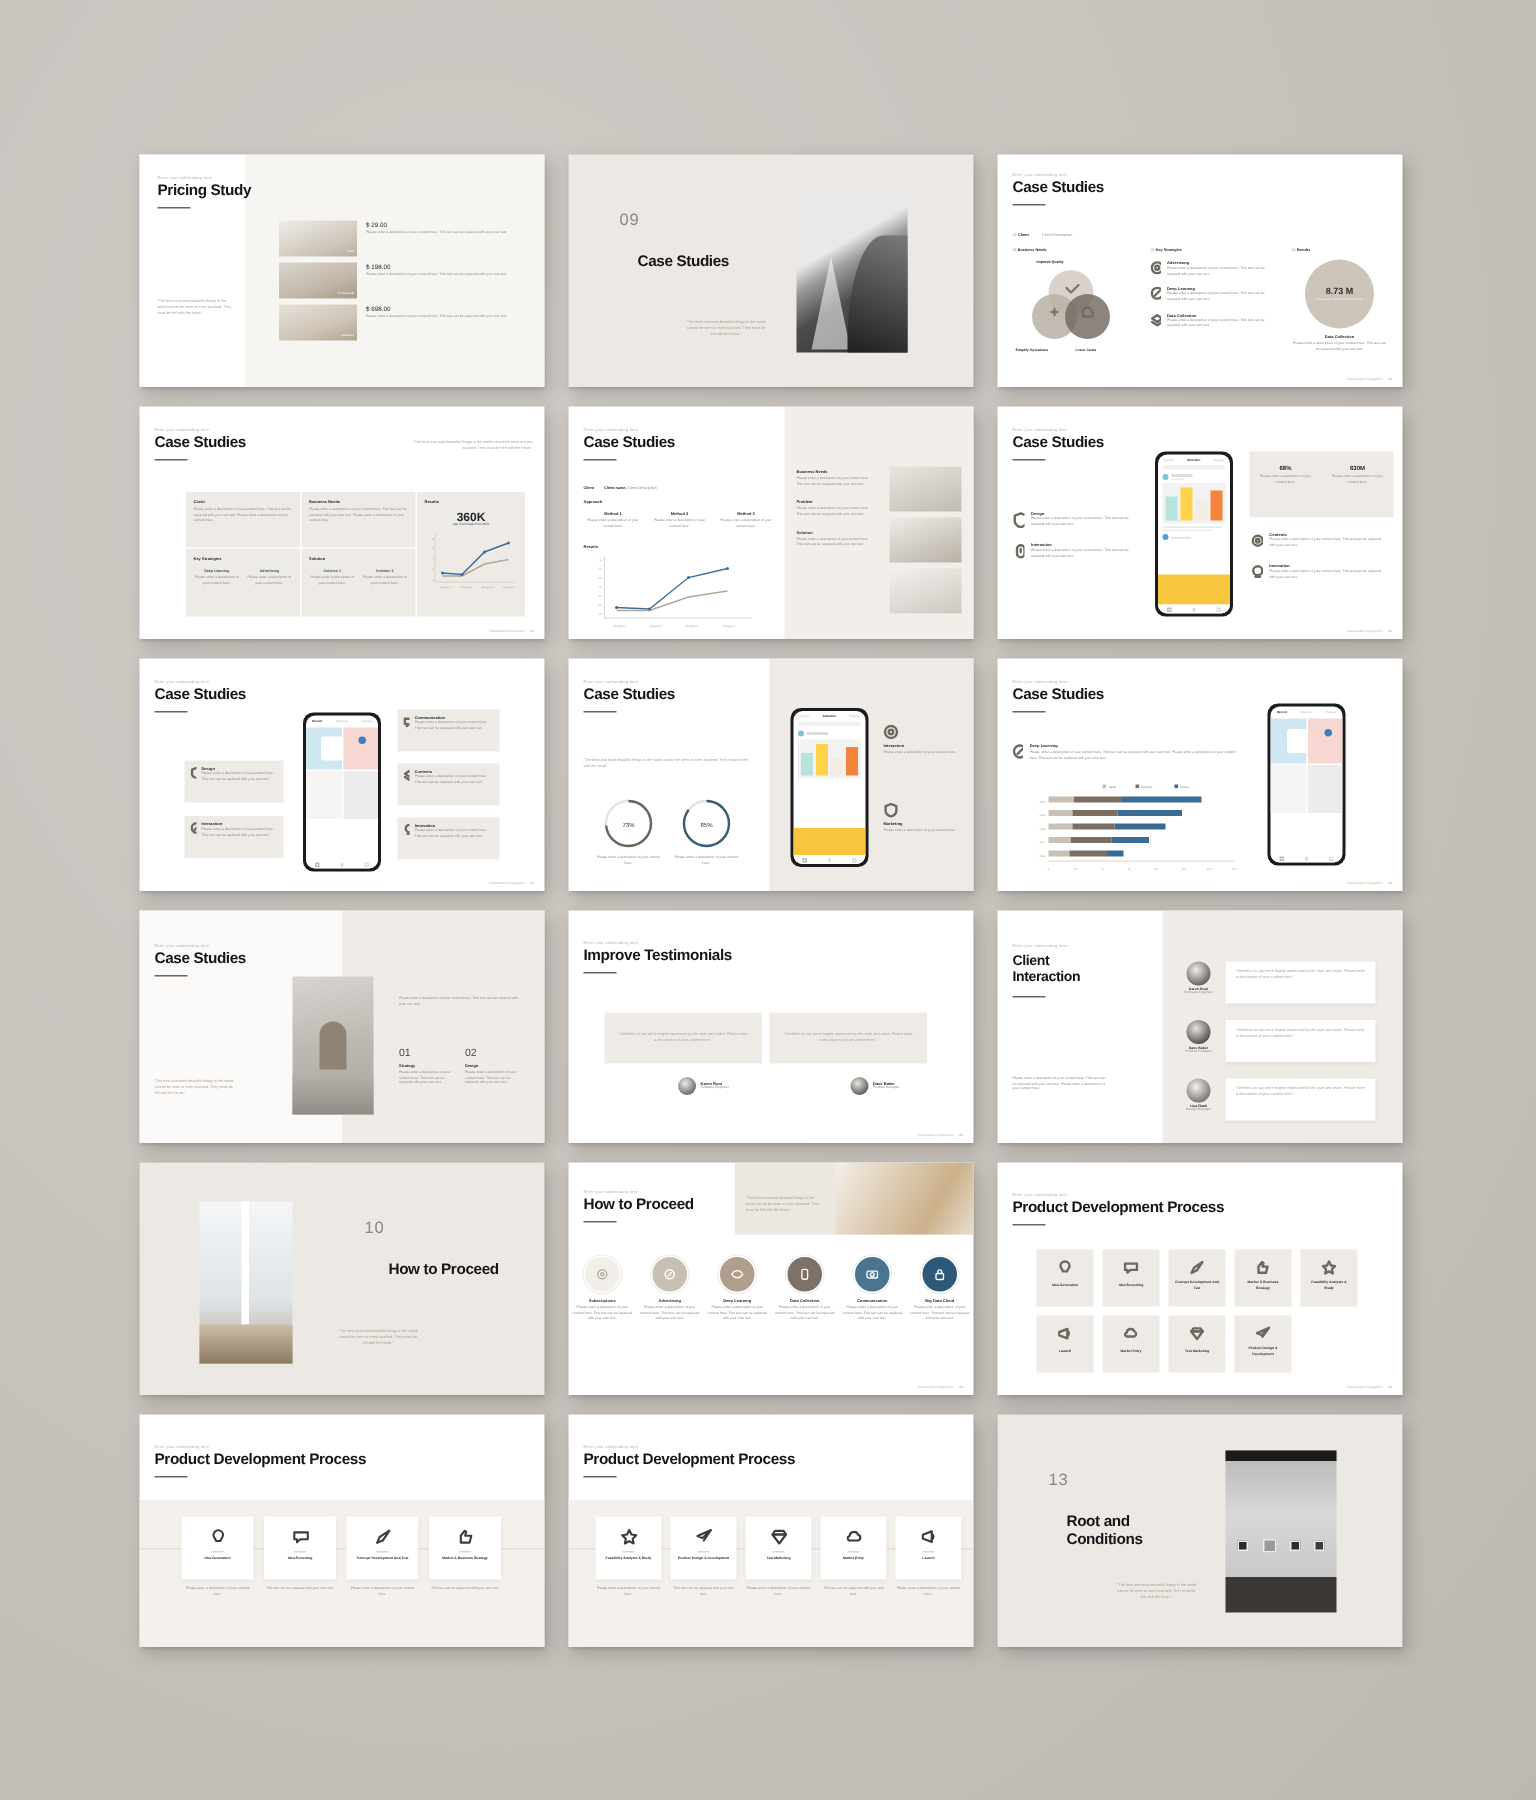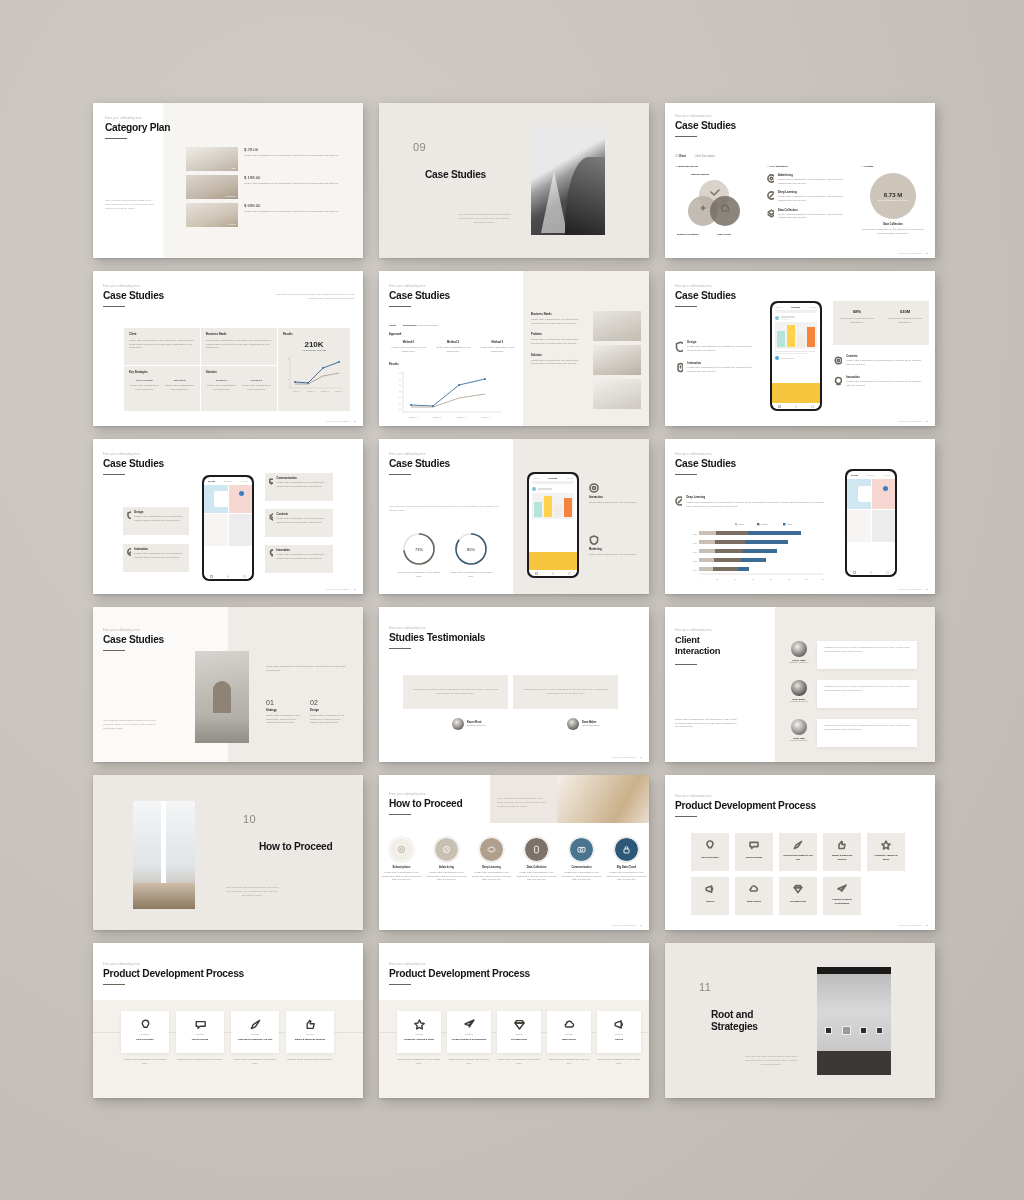--- a/index.html
+++ b/index.html
@@ -53,21 +53,21 @@
 </style>
 </head>
 <body>
 
 <div class="grid">
 
   <div class="slide">
     <div style="position:absolute;left:0;top:0;width:100%;height:100%;background:linear-gradient(90deg,#fff 0 26%,#f7f5f2 26% 100%);"></div>
     <div style="position:absolute;left:12px;top:14px;">
       <div class="eyebrow">Enter your subheading here</div>
-      <div class="h1" style="margin-top:2px;">Category Plan</div>
+      <div class="h1" style="margin-top:2px;">Pricing Study</div>
       <div class="rule"></div>
     </div>
     <div style="position:absolute;left:12px;top:96px;width:52px;" class="quote">"The best and most beautiful things in the world cannot be seen or even touched. They must be felt with the heart."</div>
     <div style="position:absolute;left:93px;top:44px;">
       <div class="flexrow" style="margin-bottom:4px;">
         <div style="width:52px;height:24px;background:linear-gradient(160deg,#efece7,#cdc5ba 70%,#b9ada0);position:relative;">
             <span style="position:absolute;right:2px;bottom:2px;font-size:1.9px;color:#fff;">Basic</span>
           </div>
         <div style="margin-left:6px;width:96px;">
           <div style="font-size:4.2px;color:#2a2a2a;">$ 29.00</div>
@@ -217,21 +217,21 @@
           </div>
         <div style="flex:1;">
             <div style="font-size:2.4px;font-weight:700;color:#3a5d78;">Solution 2</div>
             <div class="body" style="margin-top:2px;">Please enter a description of your content here.</div>
           </div>
       </div>
     </div>
     <div class="card" style="position:absolute;left:185px;top:57px;width:72px;height:83px;padding:5px;">
       <div class="lbl tiny">Results</div>
       <div style="text-align:center;margin-top:4px;">
-        <div style="font-size:8px;font-weight:700;color:#262626;">210K</div>
+        <div style="font-size:8px;font-weight:700;color:#262626;">360K</div>
         <div style="font-size:2.1px;color:#3a5d78;">App Downloads from 2021</div>
       </div>
       <svg width="62" height="40" style="margin-top:3px;">
         <line x1="7" y1="34" x2="60" y2="34" class="axis"></line>
           <line x1="7" y1="2" x2="7" y2="34" class="axis"></line>
         <polyline points="12,28 25,29 40,14 56,8" fill="none" stroke="#3a6e9c" stroke-width="1"></polyline>
         <polyline points="12,30 25,30 40,22 56,19" fill="none" stroke="#b3a898" stroke-width="1"></polyline>
         <g fill="#3a6e9c">
             <circle cx="12" cy="28" r="1"></circle>
             <circle cx="25" cy="29" r="1"></circle>
@@ -686,21 +686,21 @@
     <div style="position:absolute;left:217px;top:92px;">
       <div style="font-size:7px;font-weight:300;color:#4b4741;">02</div>
       <div class="lbl tiny" style="margin-top:3px;">Design</div>
       <div class="body" style="margin-top:2px;width:36px;">Please enter a description of your content here. This text can be replaced with your own text.</div>
     </div>
   </div>
 
   <div class="slide">
     <div style="position:absolute;left:10px;top:20px;">
       <div class="eyebrow">Enter your subheading here</div>
-      <div class="h1" style="margin-top:2px;">Studies Testimonials</div>
+      <div class="h1" style="margin-top:2px;">Improve Testimonials</div>
       <div class="rule"></div>
     </div>
     <div class="card" style="position:absolute;left:24px;top:68px;width:105px;height:34px;display:flex;align-items:center;padding:0 9px;">
       <div class="quote" style="text-align:center;font-style:italic;">"Needless to say we're hugely impressed by the style and value. Please enter a description of your content here."</div>
     </div>
     <div class="card" style="position:absolute;left:134px;top:68px;width:105px;height:34px;display:flex;align-items:center;padding:0 9px;">
       <div class="quote" style="text-align:center;font-style:italic;">"Needless to say we're hugely impressed by the style and value. Please enter a description of your content here."</div>
     </div>
     <div style="position:absolute;left:73px;top:111px;display:flex;align-items:center;">
       <div style="width:12px;height:12px;border-radius:50%;background:radial-gradient(circle at 40% 35%,#f0ece7,#3a3a3a);"></div>
@@ -1015,23 +1015,23 @@
             </svg>
             <div style="width:8px;height:.6px;background:#ddd6cc;margin:4px auto 0;"></div>
             <div class="body" style="margin-top:3px;font-weight:700;color:#262626;">Launch</div>
           </div>
         <div class="body" style="margin-top:5px;">Please enter a description of your content here.</div>
       </div>
     </div>
   </div>
 
   <div class="slide beige">
-    <div class="num-big" style="position:absolute;left:34px;top:38px;">11</div>
+    <div class="num-big" style="position:absolute;left:34px;top:38px;">13</div>
     <div class="h1" style="position:absolute;left:46px;top:66px;">Root and</div>
-    <div class="h1" style="position:absolute;left:46px;top:78px;">Strategies</div>
+    <div class="h1" style="position:absolute;left:46px;top:78px;">Conditions</div>
     <div class="quote" style="position:absolute;left:78px;top:112px;width:56px;text-align:center;">"The best and most beautiful things in the world cannot be seen or even touched. They must be felt with the heart."</div>
     <div style="position:absolute;left:152px;top:24px;width:74px;height:108px;background:linear-gradient(180deg,#b7b7b7,#d8d8d8 40%,#c8c8c8 78%,#3b3835 78% 100%);">
       <div style="position:absolute;left:0;top:0;width:100%;height:7px;background:#1d1b19;"></div>
       <div style="position:absolute;left:8px;top:60px;width:7px;height:7px;background:#2b2b2b;border:1px solid #eee;"></div>
       <div style="position:absolute;left:25px;top:59px;width:9px;height:9px;background:#9a9a9a;border:1px solid #eee;"></div>
       <div style="position:absolute;left:43px;top:60px;width:7px;height:7px;background:#2b2b2b;border:1px solid #eee;"></div>
       <div style="position:absolute;left:59px;top:60px;width:7px;height:7px;background:#3a3a3a;border:1px solid #eee;"></div>
     </div>
   </div>
 

